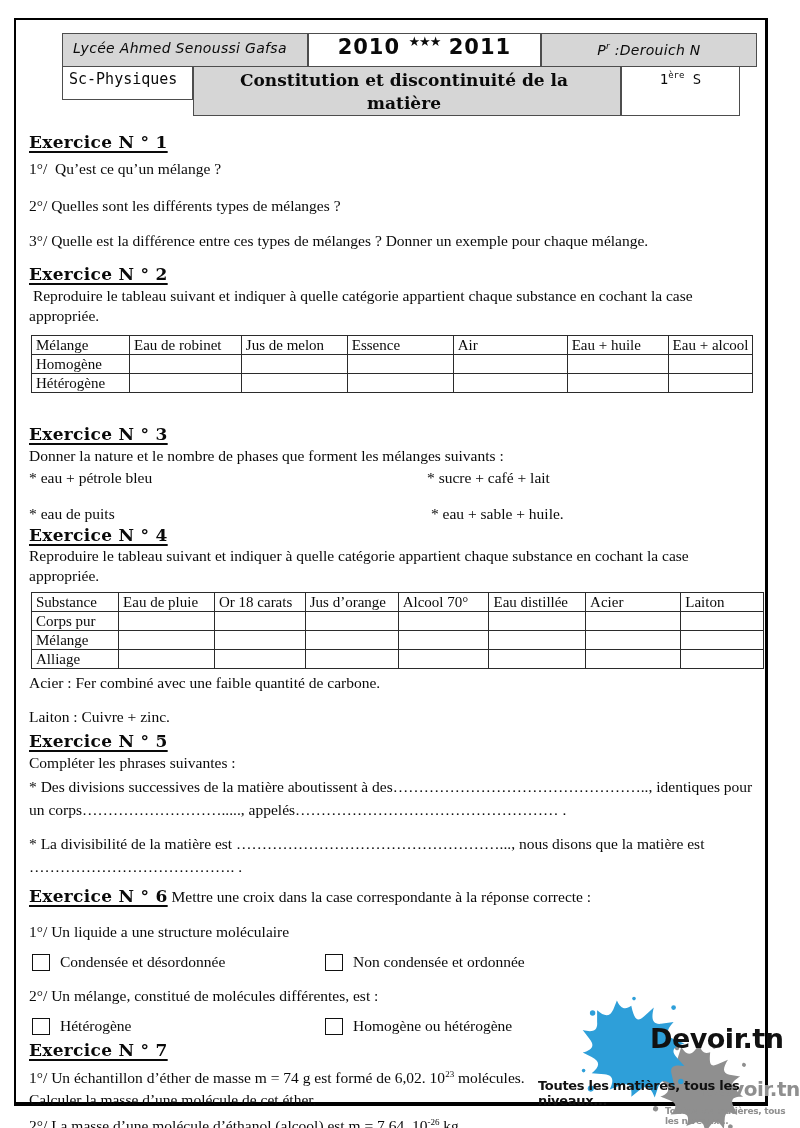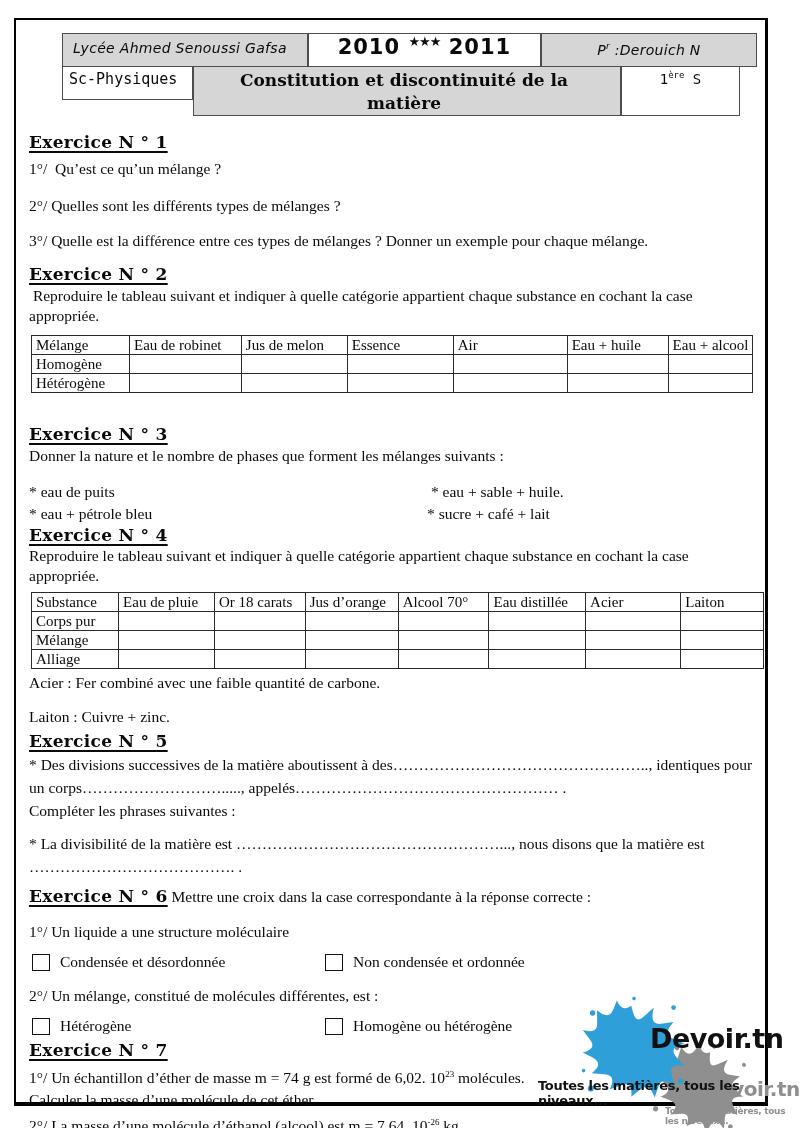--- a/index.html
+++ b/index.html
@@ -173,27 +173,27 @@
           <td></td>
           <td></td>
           <td></td>
     </tr>
   </tbody>
     </table>
 
   
   <h2 class="ex-heading" style="margin-top:31px;">Exercice N ° 3</h2>
   <p class="body" style="margin-top:2px;">Donner la nature et le nombre de phases que forment les mélanges suivants :</p>
+  <div class="pair" style="margin-top:2px;">
+    <span class="left">* eau + pétrole bleu</span>
+    <span>* sucre + café + lait</span>
+  </div>
   <div class="pair" style="margin-top:16px;">
     <span class="left">* eau de puits</span>
     <span class="pre"> * eau + sable + huile.</span>
-  </div>
-  <div class="pair" style="margin-top:2px;">
-    <span class="left">* eau + pétrole bleu</span>
-    <span>* sucre + café + lait</span>
   </div>
 
   
   <h2 class="ex-heading" style="margin-top:1px;">Exercice N ° 4</h2>
   <p class="body" style="margin-top:1px;">Reproduire le tableau suivant et indiquer à quelle catégorie appartient chaque substance en cochant la case appropriée.</p>
   <table class="wtab t2" style="margin-top:6px;">
     <colgroup>
       <col style="width:11.9%">
         <col style="width:13.1%">
         <col style="width:12.4%">
@@ -244,22 +244,22 @@
           <td></td>
           <td></td>
     </tr>
   </tbody>
     </table>
   <p class="body" style="margin-top:4px;">Acier : Fer combiné avec une faible quantité de carbone.</p>
   <p class="body" style="margin-top:14px;">Laiton : Cuivre + zinc.</p>
 
   
   <h2 class="ex-heading" style="margin-top:4px;">Exercice N ° 5</h2>
+  <p class="body" style="margin-top:2px;">Compléter les phrases suivantes :</p>
   <p class="body" style="margin-top:2px; line-height:23px;"><span>* Des divisions successives de la matière aboutissent à des………………………………………….., identiques pour</span><br><span>un corps………………………....., appelés…………………………………………… .</span></p>
-  <p class="body" style="margin-top:2px;">Compléter les phrases suivantes :</p>
   <p class="body" style="margin-top:11px; line-height:23px;"><span>* La divisibilité de la matière est ……………………………………………..., nous disons que la matière est</span><br><span>…………………………………. .</span></p>
 
   
   <p class="body" style="margin-top:8px;"><span class="ex-heading">Exercice N ° 6</span><span class="pre"> Mettre une croix dans la case correspondante à la réponse correcte :</span></p>
   <p class="body" style="margin-top:15px;">1°/ Un liquide a une structure moléculaire</p>
   <div class="opt-row" style="margin-top:11px;">
     <span class="opt-group first">
       <span class="checkbox"></span>
       <span class="opt-label">Condensée et désordonnée</span>
     </span>

